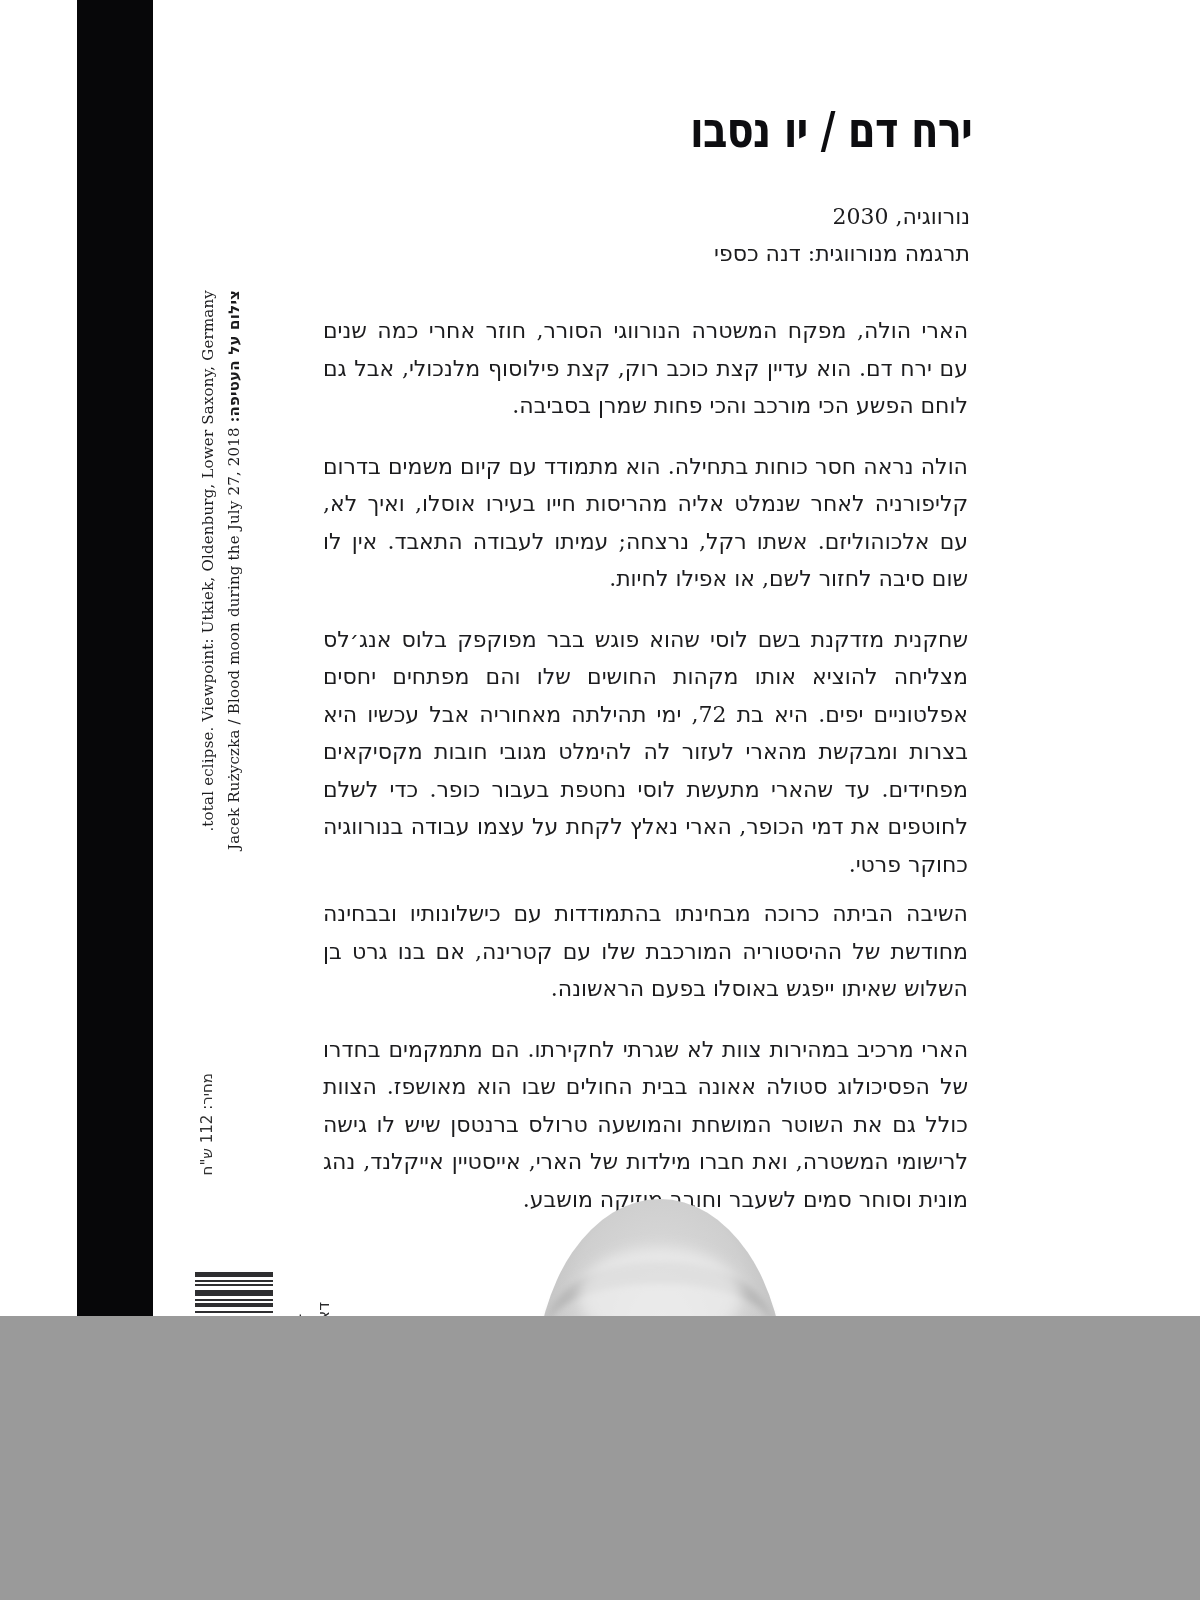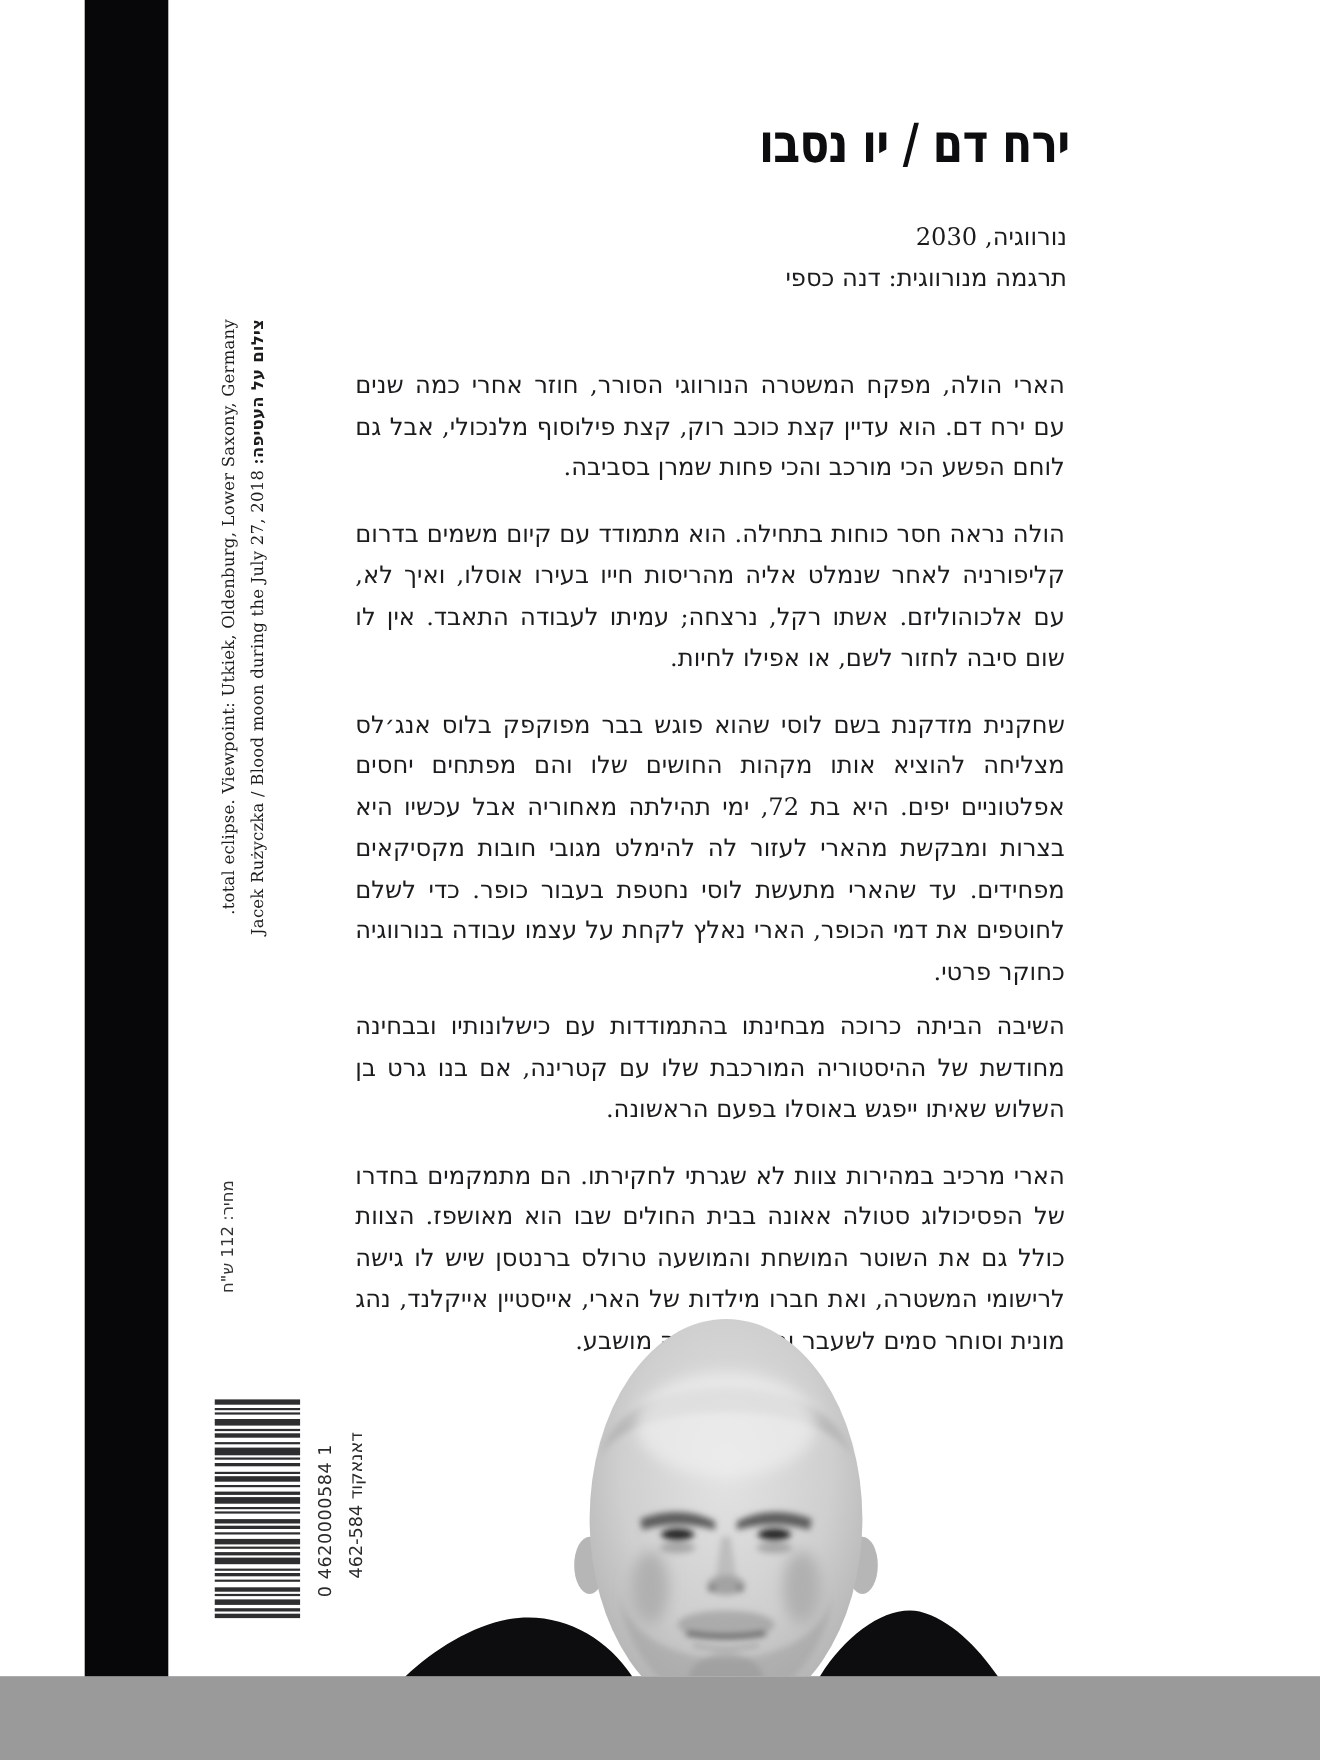--- a/index.html
+++ b/index.html
@@ -1,37 +1,37 @@
 <!DOCTYPE html>
 <html lang="he"><head>
 <meta charset="utf-8">
 <style>
   html,body{margin:0;padding:0;background:#9a9a9a;}
   #page{
-    position:relative;width:1200px;height:1524px;margin:0 auto;
+    position:relative;width:1200px;height:1316px;margin:0 auto;
     background:var(--page-bg,#fff);overflow:hidden;
     font-family:"DejaVu Serif","DejaVu Sans",serif;color:var(--ink,#1c1c1e);
   }
   
   #spine-bar{position:absolute;left:77px;top:0;width:76px;height:1600px;background:var(--bar,#070709);}
   
   #title{
     position:absolute;right:228px;top:104px;margin:0;
     font-family:"DejaVu Sans","Liberation Sans",sans-serif;
     font-weight:800;font-size:49px;letter-spacing:-1px;line-height:1.1;
     transform:scaleX(.82);transform-origin:100% 50%;white-space:nowrap;
     color:#0d0d10;
   }
   #meta{
     position:absolute;right:230px;top:198px;text-align:right;direction:rtl;
     font-size:22px;line-height:37px;white-space:nowrap;
   }
   
   #blurb{
-    position:absolute;right:232px;top:332px;width:645px;direction:rtl;
+    position:absolute;right:232px;top:312px;width:645px;direction:rtl;
     font-size:22px;line-height:37.5px;text-align:justify;text-justify:inter-word;
   }
   #blurb p{margin:0 0 23px 0;}
   #blurb p.tight{margin-bottom:12px;}
   
   .rot{
     position:absolute;transform:rotate(-90deg);
     direction:rtl;text-align:right;white-space:nowrap;
   }
   #photo-credit{

